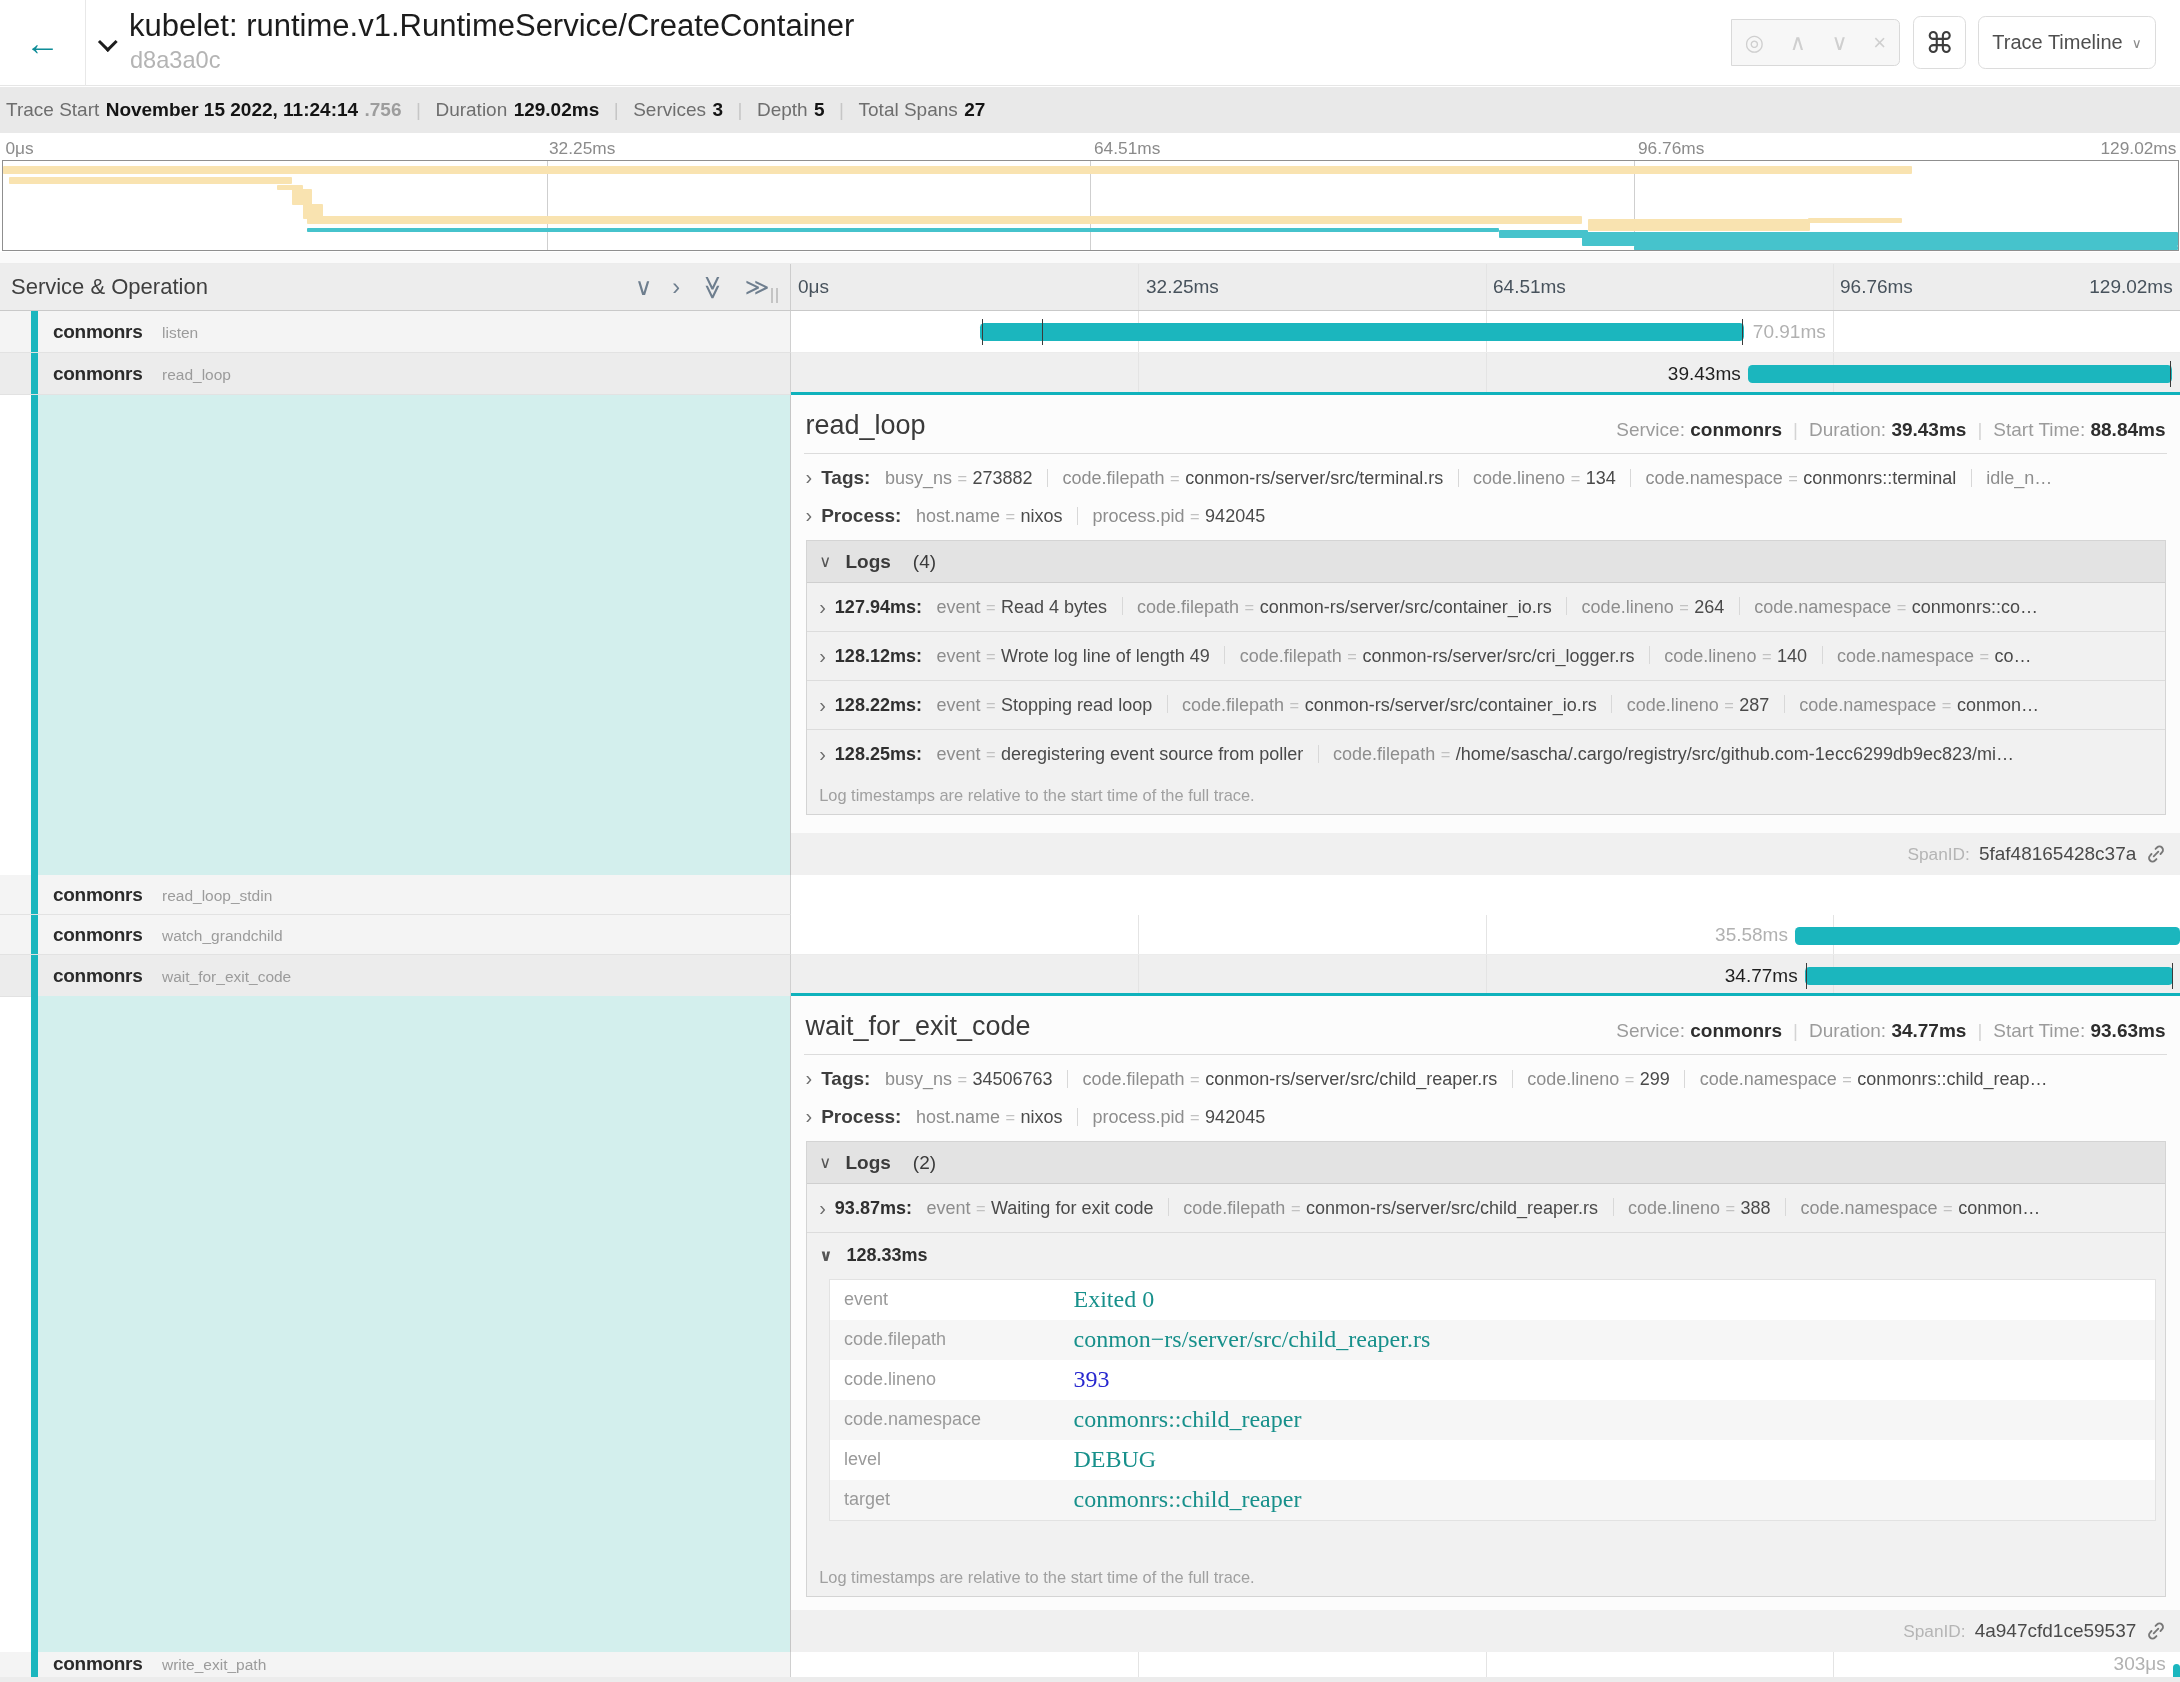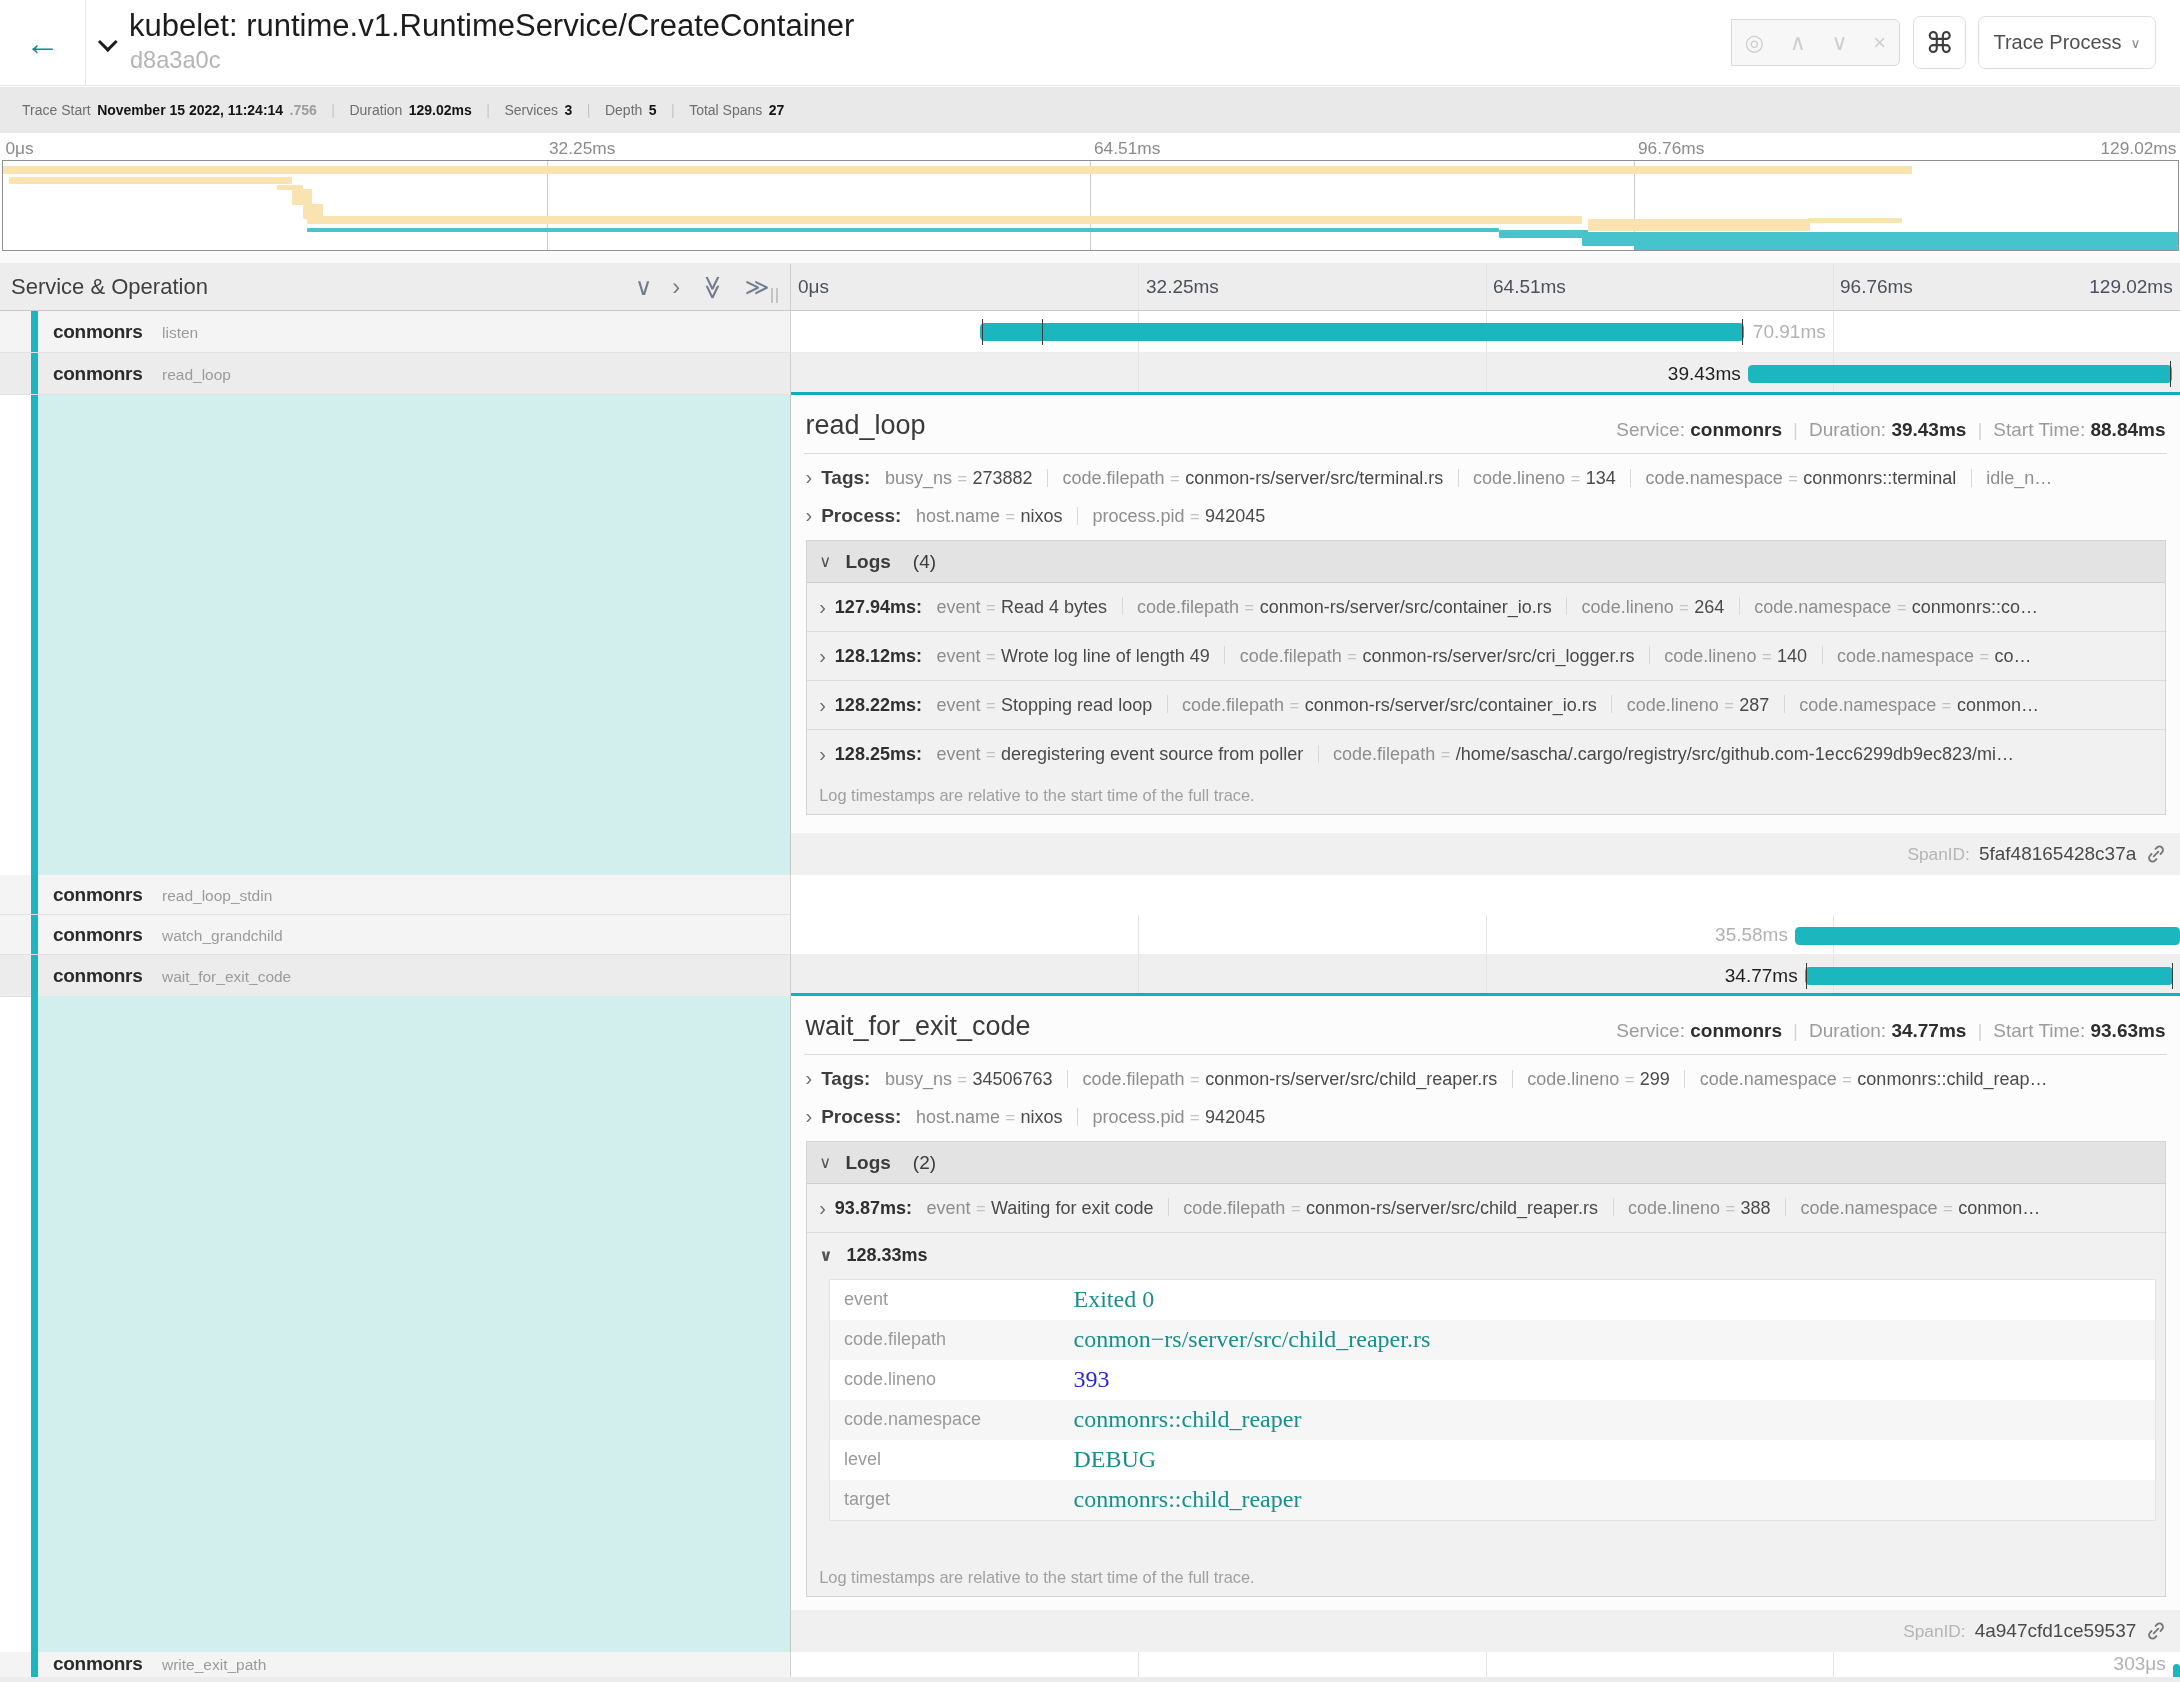--- a/index.html
+++ b/index.html
@@ -16,21 +16,21 @@
   .trace-id { position:absolute; left:130px; top:47px; font-size:23.6px; color:#b4b4b4; }
   .find-input { position:absolute; left:1276px; top:19px; width:455px; height:47px; border:0.9px solid #d9d9d9; border-right:none; border-radius:5.5px 0 0 5.5px; padding:0 14.5px; font-size:21px; color:#444; font-family:inherit; outline:none; background:#fff; }
   .find-input::placeholder { color:#c3c3c3; }
   .find-tools { position:absolute; left:1731px; top:19px; width:169px; height:47px; background:#f7f7f7; border:0.9px solid #d9d9d9; border-radius:0 5.5px 5.5px 0; display:flex; align-items:center; justify-content:space-around; color:#cfcfcf; }
   .find-tools span { font-size:22px; line-height:1; cursor:pointer; }
   .cmd-btn { position:absolute; left:1913px; top:16.4px; width:53px; height:53px; background:#fff; border:0.9px solid #dcdcdc; border-radius:7.3px; display:flex; align-items:center; justify-content:center; font-size:29px; color:#3d3d3d; cursor:pointer; }
   .view-btn { position:absolute; left:1978px; top:16.4px; width:178px; height:53px; background:#fff; border:0.9px solid #dcdcdc; border-radius:7.3px; display:flex; align-items:center; justify-content:center; gap:9px; font-size:20px; color:#4f4f4f; cursor:pointer; white-space:nowrap; }
   .view-btn .vchev { font-size:13.6px; color:#8a8a8a; }
 
   
-  .stats { position:absolute; left:0; top:87px; width:2180px; height:46px; background:#e9e9e9; display:flex; align-items:center; padding-left:22px; font-size:14px; color:#6e6e6e; white-space:nowrap; }
+  .stats { position:absolute; left:0; top:87px; width:2180px; height:46px; background:#e9e9e9; display:flex; align-items:center; padding-left:6px; font-size:19px; color:#6e6e6e; white-space:nowrap; }
   .stats b { color:#141414; font-weight:700; margin-left:6.4px; }
   .stats .suffix { color:#9d9d9d; font-weight:700; }
   .stats .sep { color:#c6c6c6; margin:0 14.5px; font-weight:400; }
 
   
   .mm-labels { position:absolute; left:0; top:134px; width:2180px; height:26px; font-size:17.3px; color:#8b8b8b; }
   .mm-labels span { position:absolute; top:3.6px; }
   .mm-canvas { position:absolute; left:1.8px; top:160px; width:2177px; height:91px; border:0.9px solid #8f8f8f; background:#fff; overflow:hidden; }
   .mm-grid { position:absolute; top:0; bottom:0; width:0.9px; background:#cfcfcf; }
   .mspan { position:absolute; border-radius:0.9px; }
@@ -123,21 +123,21 @@
     <div class="find-tools">
       <span>◎</span>
       <span>∧</span>
       <span>∨</span>
       <span>×</span>
     </div>
     <div class="cmd-btn">
         <span>⌘</span>
       </div>
     <div class="view-btn">
-      <span>Trace Process</span>
+      <span>Trace Timeline</span>
       <span class="vchev">∨</span>
     </div>
   </div>
 
   <div class="stats" id="stats-bar">
       <span>Trace Start<b>November 15 2022, 11:24:14</b><b class="suffix">.756</b></span>
       <span class="sep">|</span>
       <span>Duration<b>129.02ms</b></span>
       <span class="sep">|</span>
       <span>Services<b>3</b></span>

